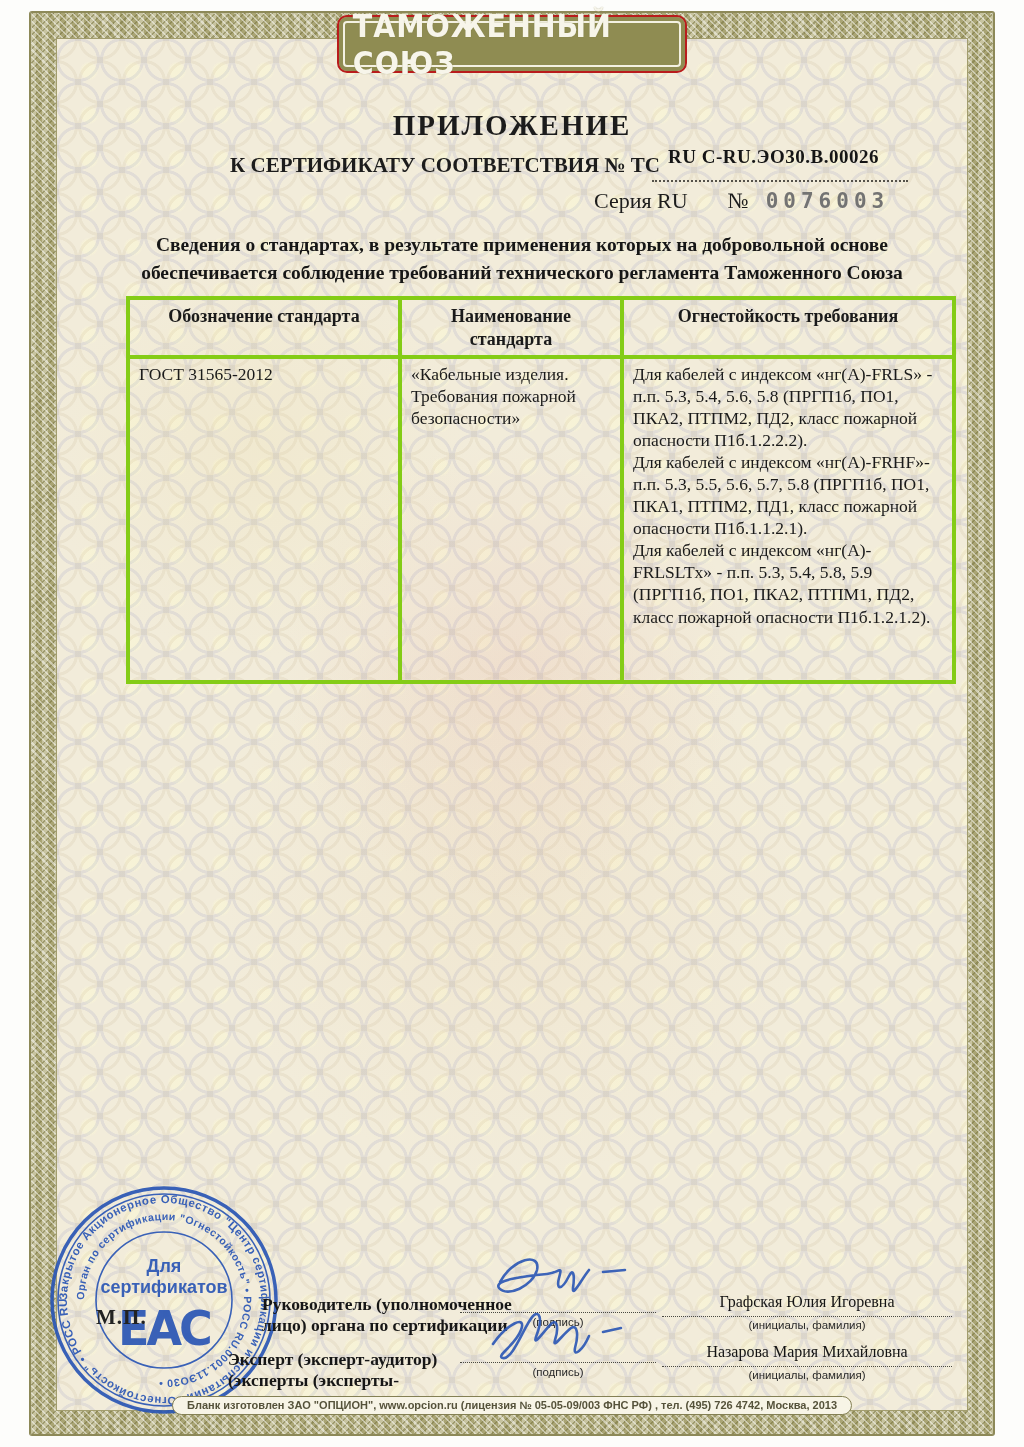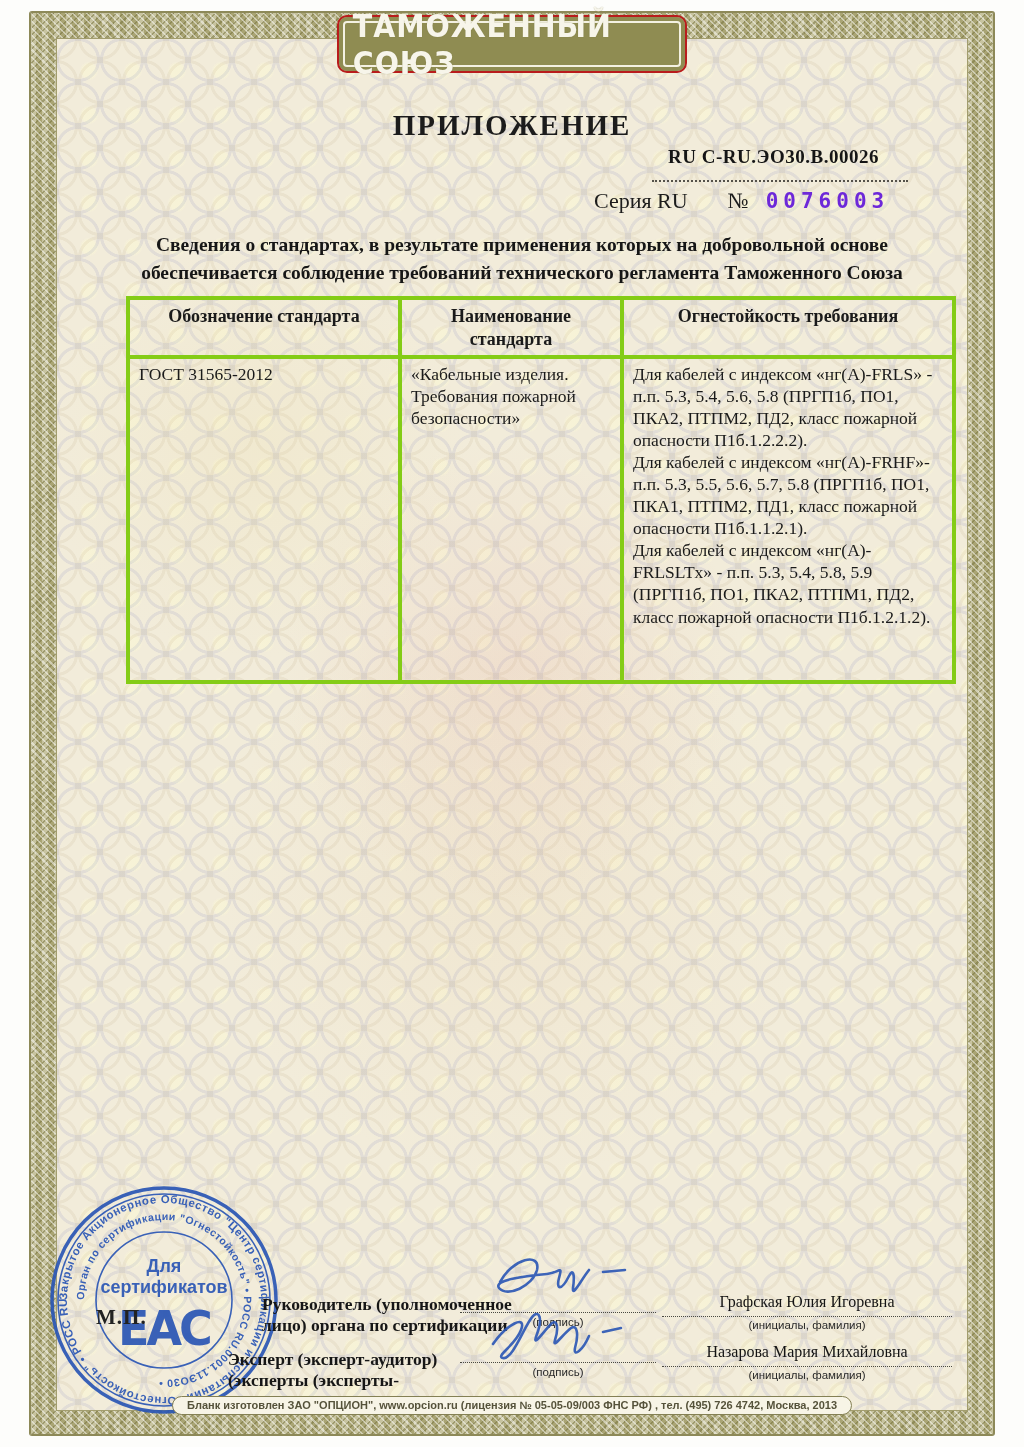--- a/index.html
+++ b/index.html
@@ -132,27 +132,28 @@
 
   <div class="border-frame"></div>
   <div class="paper"></div>
 
   <div class="banner">
     <span>ТАМОЖЕННЫЙ СОЮЗ</span>
   </div>
 
   <div class="doc-title">ПРИЛОЖЕНИЕ</div>
 
+  <div class="cert-line">К СЕРТИФИКАТУ СООТВЕТСТВИЯ  № ТС</div>
   <div class="cert-number">RU C-RU.ЭО30.В.00026</div>
   <div class="cert-underline"></div>
 
   <div class="series-line">
     <span>Серия RU</span>
     <span class="no-sign">№</span>
-    <span class="series-number" id="series-number" style="color: #6d28d9;">0076003</span>
+    <span class="series-number" id="series-number" style="color: #737373;">0076003</span>
   </div>
 
   <div class="intro">Сведения о стандартах, в результате применения которых на добровольной основе обеспечивается соблюдение требований технического регламента Таможенного Союза</div>
 
   <table class="standards">
     <colgroup>
         <col class="c1">
         <col class="c2">
         <col class="c3">
       </colgroup>

